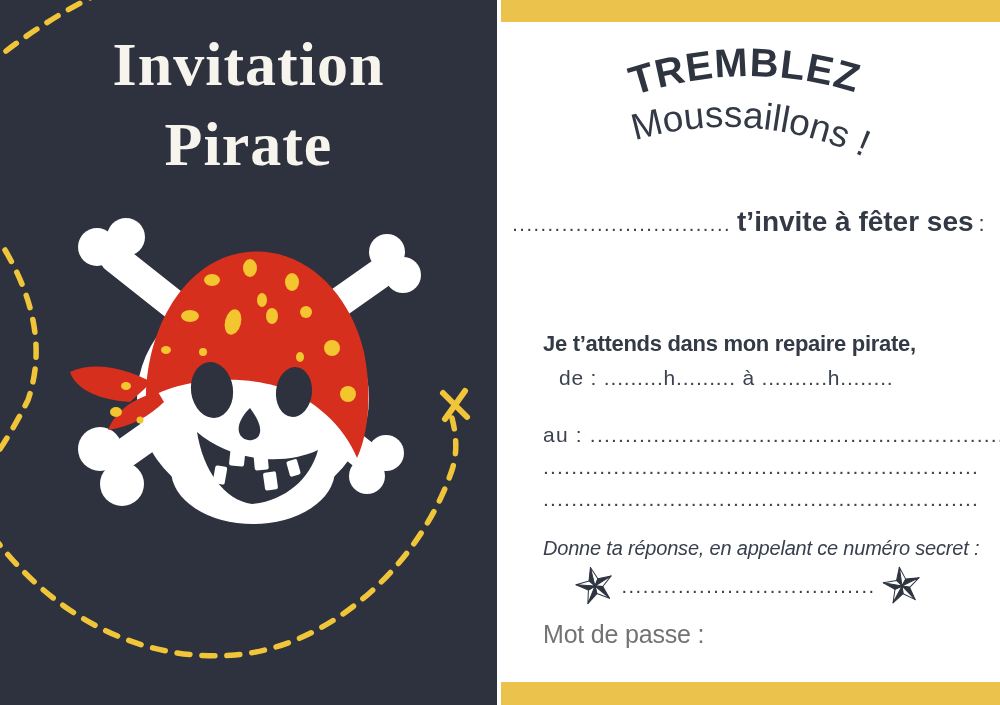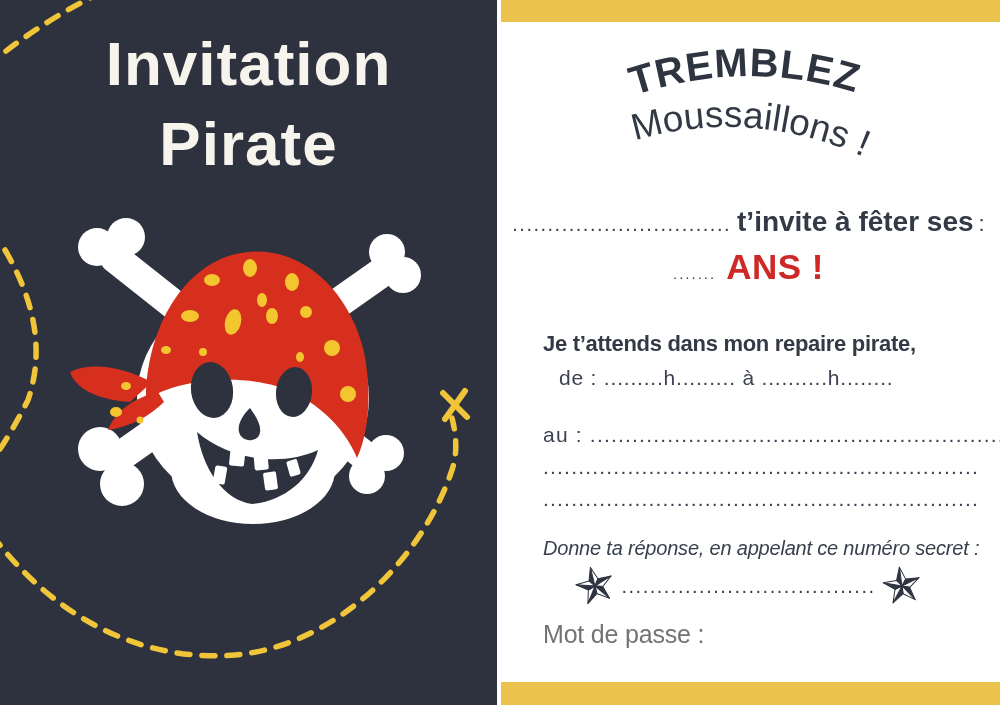--- a/index.html
+++ b/index.html
@@ -2,21 +2,21 @@
 <html><head>
 <meta charset="utf-8">
 <style>
   html,body{margin:0;padding:0;background:#888;}
   .card{position:relative;width:1000px;height:705px;overflow:hidden;background:#ffffff;
         font-family:"Liberation Sans",sans-serif;}
   
   .panel-left{position:absolute;left:0;top:0;width:497px;height:705px;background:#2d323e;}
   .left-art{position:absolute;left:0;top:0;width:497px;height:705px;}
   .title-block{position:absolute;top:24px;left:0;width:100%;text-align:center;
-               font-family:Liberation Sans, sans-serif;font-weight:700;color:#f6f4ed;
+               font-family:Liberation Serif, serif;font-weight:700;color:#f6f4ed;
                font-size:62px;line-height:80px;letter-spacing:1px;}
   
   .panel-right{position:absolute;left:497px;top:0;width:503px;height:705px;background:#ffffff;}
   .bar{position:absolute;left:4px;right:0;background:#ebc24b;}
   .bar-top{top:0;height:22px;}
   .bar-bottom{bottom:0;height:23px;}
   .arc-svg{position:absolute;left:0;top:0;width:503px;height:195px;}
   .arc-head{font-family:"Liberation Sans",sans-serif;font-weight:700;font-size:40px;
             fill:#2e3440;letter-spacing:1px;}
   .arc-sub{font-family:"Liberation Sans",sans-serif;font-weight:400;font-size:37px;
@@ -143,23 +143,20 @@
         <path id="arcM" d="M 130 143 Q 252 104 374 160" fill="none"></path>
       </defs>
       <text class="arc-head"><textPath href="#arcT" startOffset="50%" text-anchor="middle">TREMBLEZ</textPath></text>
       <text class="arc-sub"><textPath href="#arcM" startOffset="50%" text-anchor="middle">Moussaillons !</textPath></text>
     </svg>
 
     <div class="line center invite-line">
       <span class="dots">...............................</span><span class="bold-ink">t’invite à fêter ses</span><span class="colon">:</span>
     </div>
 
-    <div class="line center age-line">
-      <span class="dots">.......</span><span class="age-text">ANS !</span>
-    </div>
 
     <div class="line attend-line">Je t’attends dans mon repaire pirate,</div>
 
     <div class="line time-line">de : .........h.........    à    ..........h........</div>
 
     <div class="line addr1">au : ...........................................................</div>
     <div class="line addr2">..............................................................</div>
     <div class="line addr3">..............................................................</div>
 
     <div class="line rsvp-line">Donne ta réponse, en appelant ce numéro  secret :</div>

